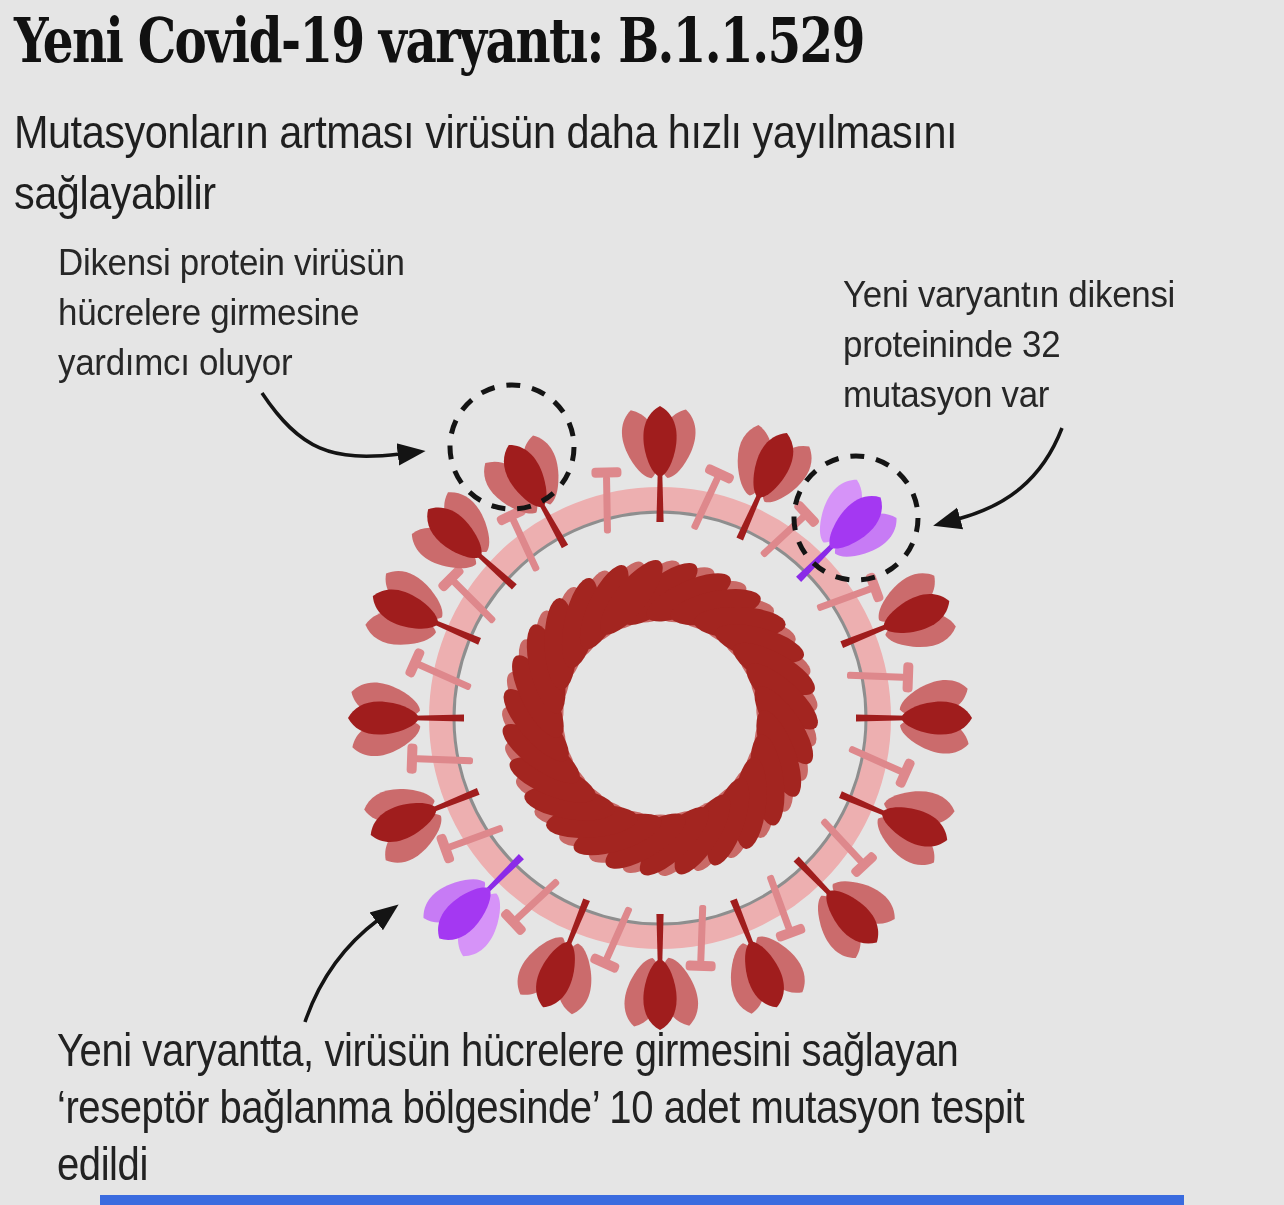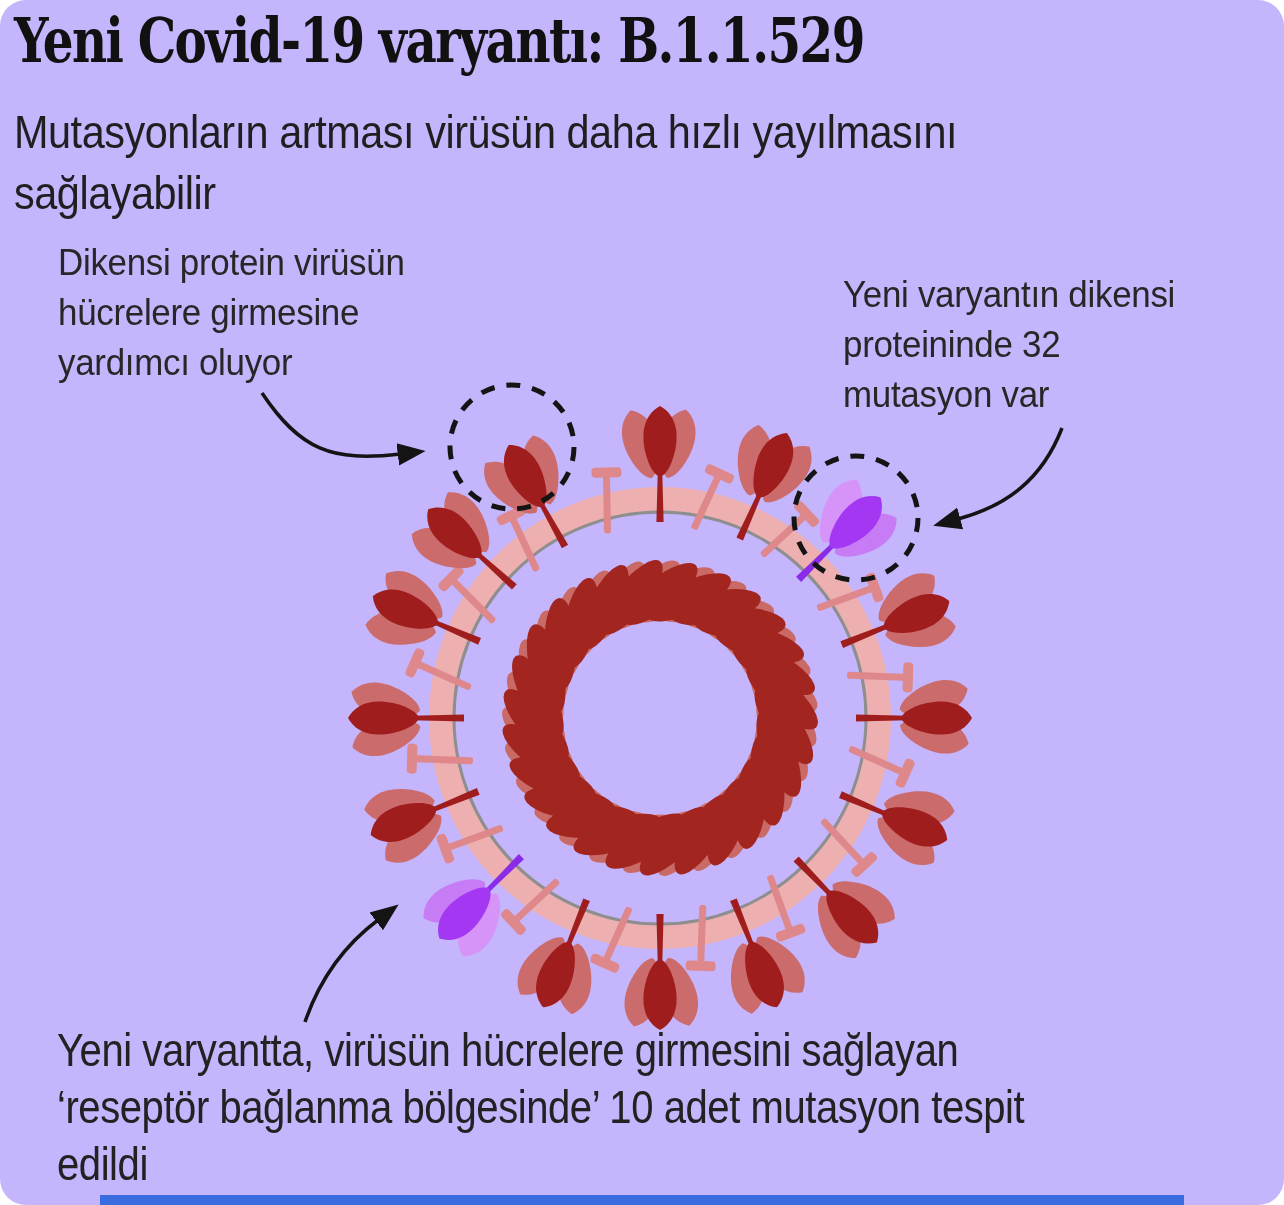--- a/index.html
+++ b/index.html
@@ -1,17 +1,17 @@
 <!DOCTYPE html>
 <html><head>
 <meta charset="utf-8">
 <style>
   html,body{margin:0;padding:0;background:#fff;}
-  .canvas{position:relative;width:1284px;height:1205px;background:#c4b5fd;overflow:hidden;
-          font-family:"Liberation Sans", sans-serif;border-radius:26px;}
+  .canvas{position:relative;width:1284px;height:1205px;background:#e5e5e5;overflow:hidden;
+          font-family:"Liberation Sans", sans-serif;}
   .layer-text{position:absolute;z-index:2;}
   #virus-svg{position:absolute;left:0;top:0;width:1284px;height:1205px;z-index:1;pointer-events:none;}
 
   .page-title{left:14px;top:4px;font-family:"DejaVu Serif","Liberation Serif",serif;
               font-weight:700;font-size:62px;line-height:1.18;color:#111;
               letter-spacing:-2px;transform:scaleX(.78);transform-origin:left top;white-space:nowrap;}
   .page-subtitle{left:14px;top:102px;font-size:46px;line-height:61px;color:#1f1f1f;
               letter-spacing:-.5px;transform:scaleX(.9);transform-origin:left top;white-space:nowrap;}
   .callout{font-size:36px;line-height:50px;color:#272727;letter-spacing:-.3px;white-space:nowrap;
               transform:scaleX(.97);transform-origin:left top;}

